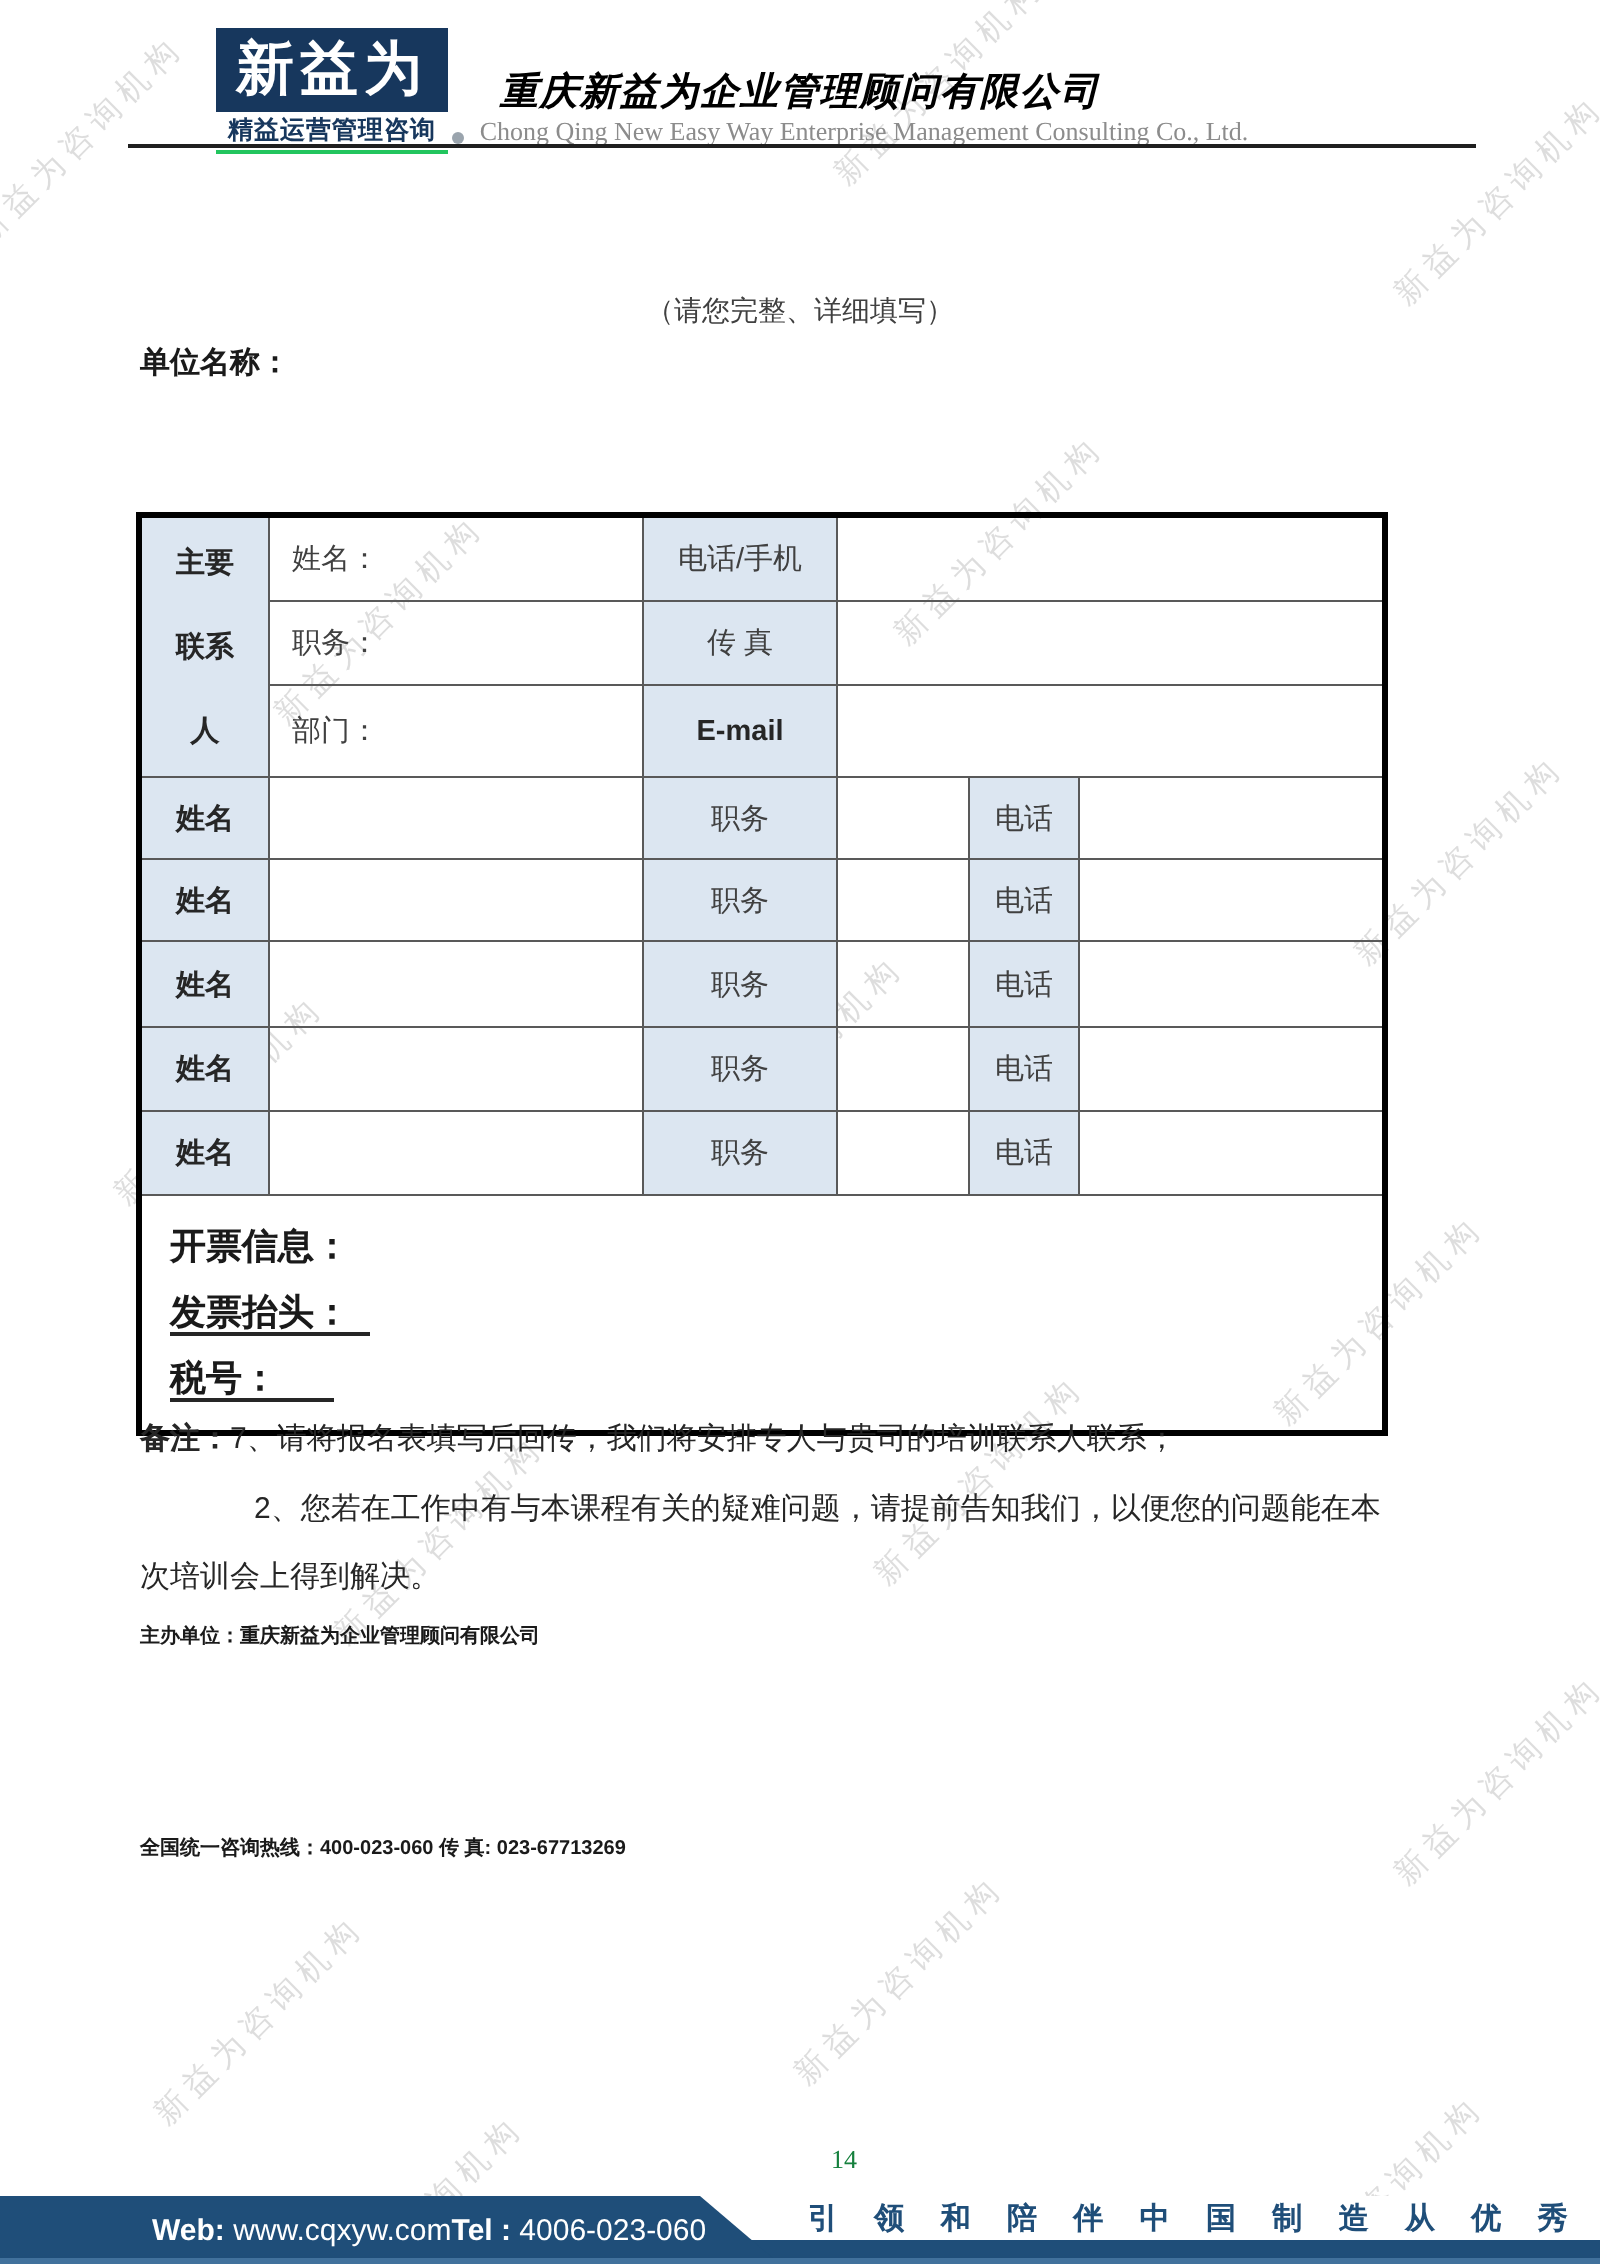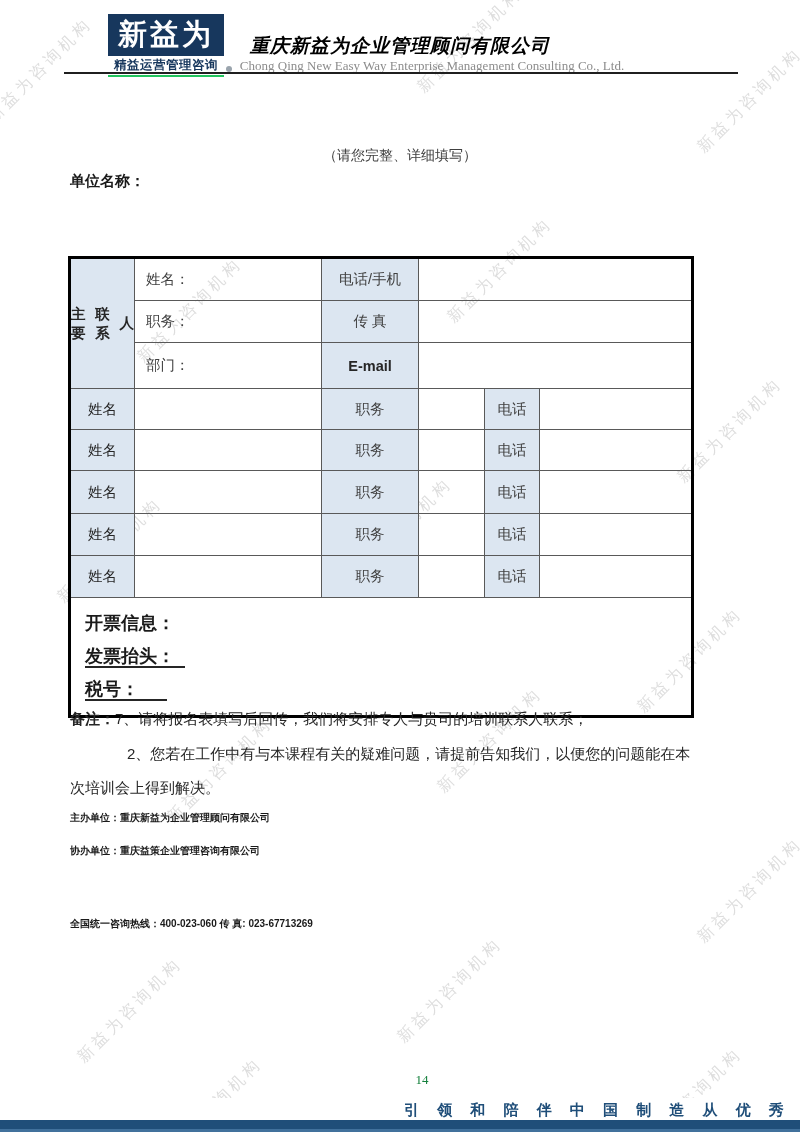--- a/index.html
+++ b/index.html
@@ -38,23 +38,23 @@
   .field-industry .count-label { margin-left:20px; }
 
   
   .regtable { position:absolute; left:68px; top:256px; width:623px; border-collapse:collapse;
               table-layout:fixed; font-size:14.5px; color:#404040; }
   .regtable td { border:1px solid #595959; vertical-align:middle; overflow:hidden; }
   .regtable { border:3px solid #000; }
   td.blue { background:#dce6f1; }
   td.label-left { padding-left:11px; text-align:left; }
   td.center { text-align:center; }
-  .primary-contact { display:flex; flex-direction:row; justify-content:space-around;
+  .primary-contact { display:flex; flex-direction:column; justify-content:space-around;
                      height:125px; align-items:center; font-weight:bold; color:#262626; }
-  td.name-label { text-align:center; font-weight:normal; color:#262626; }
+  td.name-label { text-align:center; font-weight:bold; color:#262626; }
   td.email-label { font-weight:bold; color:#262626; }
   .invoice-cell { vertical-align:top !important; padding:9px 14px; }
   .invoice-line { line-height:33px; font-weight:bold; color:#1a1a1a; font-size:18px; }
   .uline { border-bottom:2px solid #262626; padding-right:10px; }
   .uline.tax { padding-right:28px; }
 
   
   .note-line { position:absolute; left:70px; width:668px; font-size:15px; color:#262626; }
   .note-label { font-weight:bold; }
   .org-line { position:absolute; left:70px; font-size:10px; font-weight:bold; color:#1a1a1a; }
@@ -202,25 +202,27 @@
       <span class="note-label">备注：</span><span>7、请将报名表填写后回传，我们将安排专人与贵司的培训联系人联系；</span>
     </div>
     <div class="note-line" style="top:745px; left:127px">
       <span>2、您若在工作中有与本课程有关的疑难问题，请提前告知我们，以便您的问题能在本</span>
     </div>
     <div class="note-line" style="top:779px">
       <span>次培训会上得到解决。</span>
     </div>
 
     <div class="org-line" style="top:811px">主办单位：重庆新益为企业管理顾问有限公司</div>
-    <div class="org-line" style="top:844px">协办单位：重庆益策企业管理咨询有限公司</div>
     <div class="org-line" style="top:917px">全国统一咨询热线：400-023-060 传 真: 023-67713269</div>
 
     <div class="page-number">14</div>
 
     <div class="footer">
       <div class="footer-strip"></div>
+      <div class="footer-left">
+        <b>Web:</b>&nbsp;<span>www.cqxyw.com</span><b>Tel :</b>&nbsp;<span>4006-023-060</span>
+      </div>
       <div class="footer-slogan">引 领 和 陪 伴 中 国 制 造 从 优 秀 到 卓 越</div>
       <div class="footer-bottomline"></div>
     </div>
 
   </div>
 </div>
 
 </body></html>

